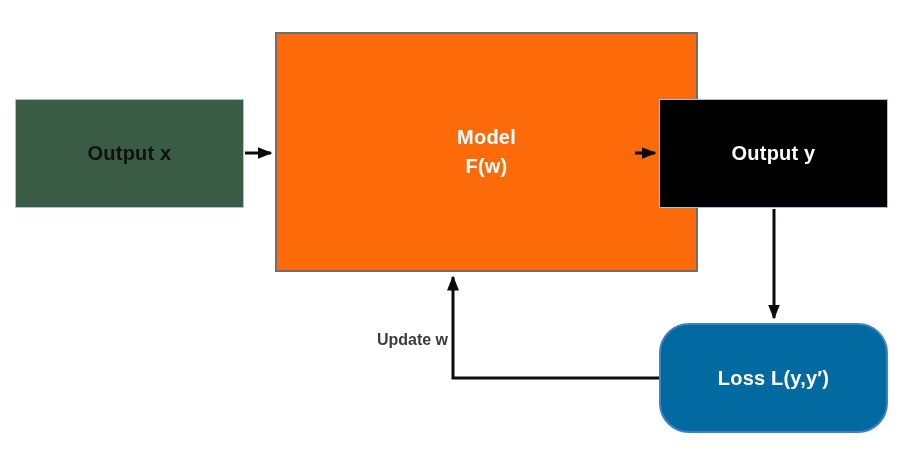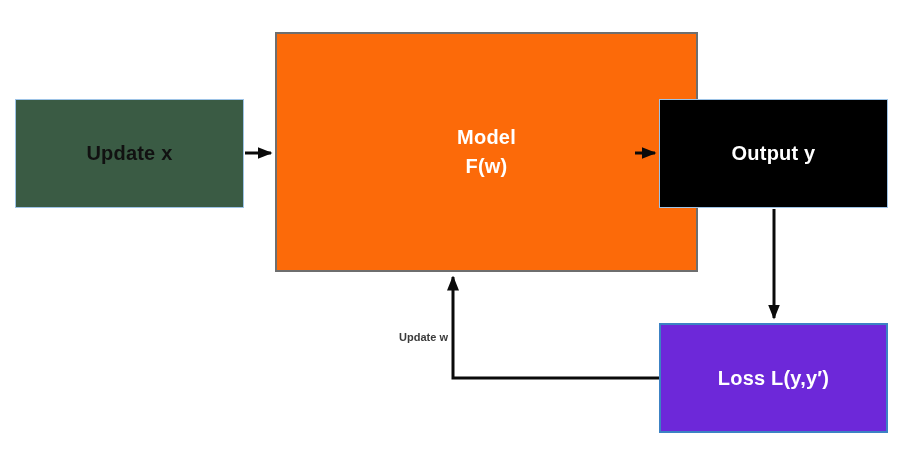--- a/index.html
+++ b/index.html
@@ -36,55 +36,55 @@
   #output-box { left: 659px; top: 99px;  width: 229px; height: 109px; }
   #loss-box   { left: 659px; top: 323px; width: 229px; height: 110px; }
 
   #update-label {
     position: absolute;
     left: 330px;
     top: 331px;
     width: 118px;
     text-align: right;
     font-weight: bold;
-    font-size: 11px;
+    font-size: 16px;
   }
   #arrow-layer {
     position: absolute;
     left: 0; top: 0;
     width: 902px;
     height: 449px;
     pointer-events: none;
   }
   #arrow-layer .arrow-line {
     fill: none;
     stroke-width: 3px;
   }
 </style>
 </head>
 <body>
 
 <div class="canvas">
 
   <div class="box small-border dark-text" id="input-box" style="background-color: rgb(58, 91, 68); border-color: rgb(157, 195, 230);">
-    <span>Update x</span>
+    <span>Output x</span>
   </div>
 
   <div class="box thick-border light-text" id="model-box" style="background-color: rgb(252, 106, 9); border-color: rgb(110, 110, 110);">
     <span>
       <span>Model</span><br>
       <span>F(w)</span>
     </span>
   </div>
 
   <div class="box small-border light-text" id="output-box" style="background-color: #000000; border-color: rgb(157, 195, 230);">
     <span>Output y</span>
   </div>
 
-  <div class="box thick-border light-text" id="loss-box" style="background-color: #6d28d9; border-color: rgb(60, 130, 196);">
+  <div class="box thick-border light-text" id="loss-box" style="background-color: #0369a1; border-color: rgb(60, 130, 196); border-radius: 30px;">
     <span>Loss L(y,y′)</span>
   </div>
 
   <div id="update-label" style="color: rgb(59, 59, 59);">Update w</div>
 
   <svg id="arrow-layer" viewBox="0 0 902 449" xmlns="http://www.w3.org/2000/svg">
     <defs>
       <marker id="arrow-head" viewBox="0 0 10 8" markerWidth="5" markerHeight="4" refX="9" refY="4" orient="auto">
         <path d="M0,0 L10,4 L0,8 Z" style="fill: rgb(10, 10, 10);"></path>
       </marker>

